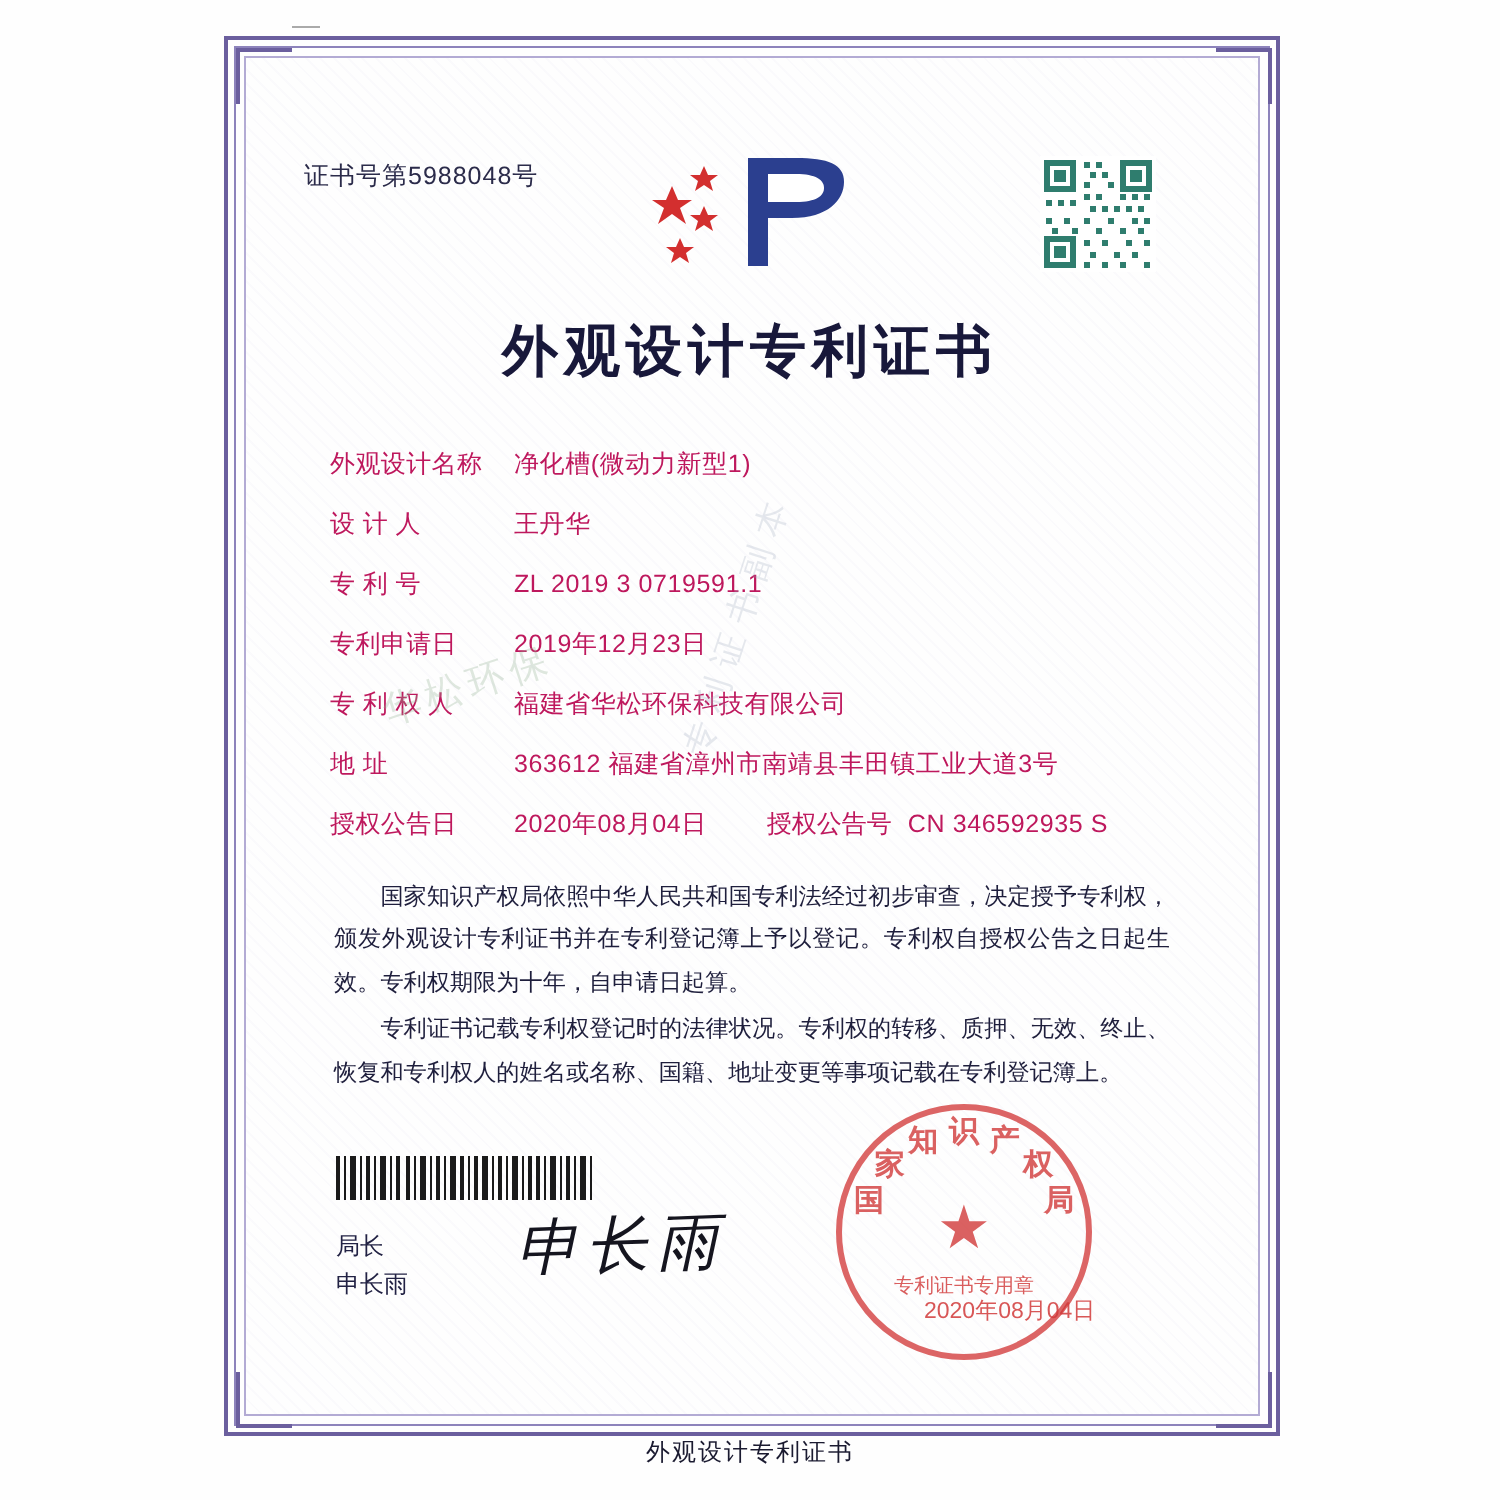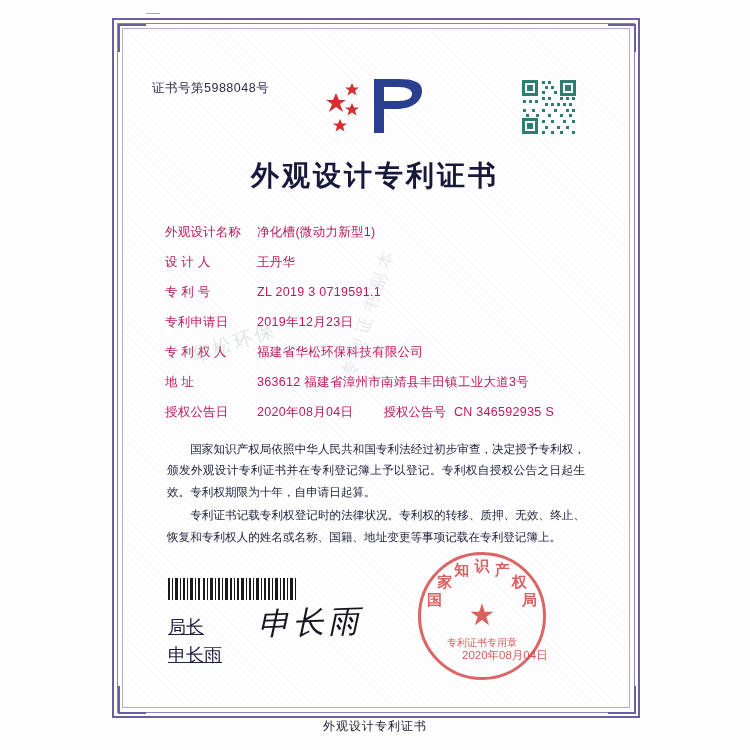--- a/index.html
+++ b/index.html
@@ -143,24 +143,23 @@
     left: 168px;
     top: 578px;
     width: 128px;
     height: 22px;
   }
 
   .sig-label {
     position: absolute;
     left: 168px;
     top: 614px;
-    font-size: 18px;
+    font-size: 12px;
     color: #222244;
     line-height: 1.55;
-    text-decoration: underline;
   }
   .sig-hand {
     position: absolute;
     left: 258px;
     top: 602px;
     font-size: 31px;
     color: #15151f;
     font-family: "DejaVu Serif", "Liberation Serif", serif;
     font-style: italic;
     letter-spacing: 4px;

